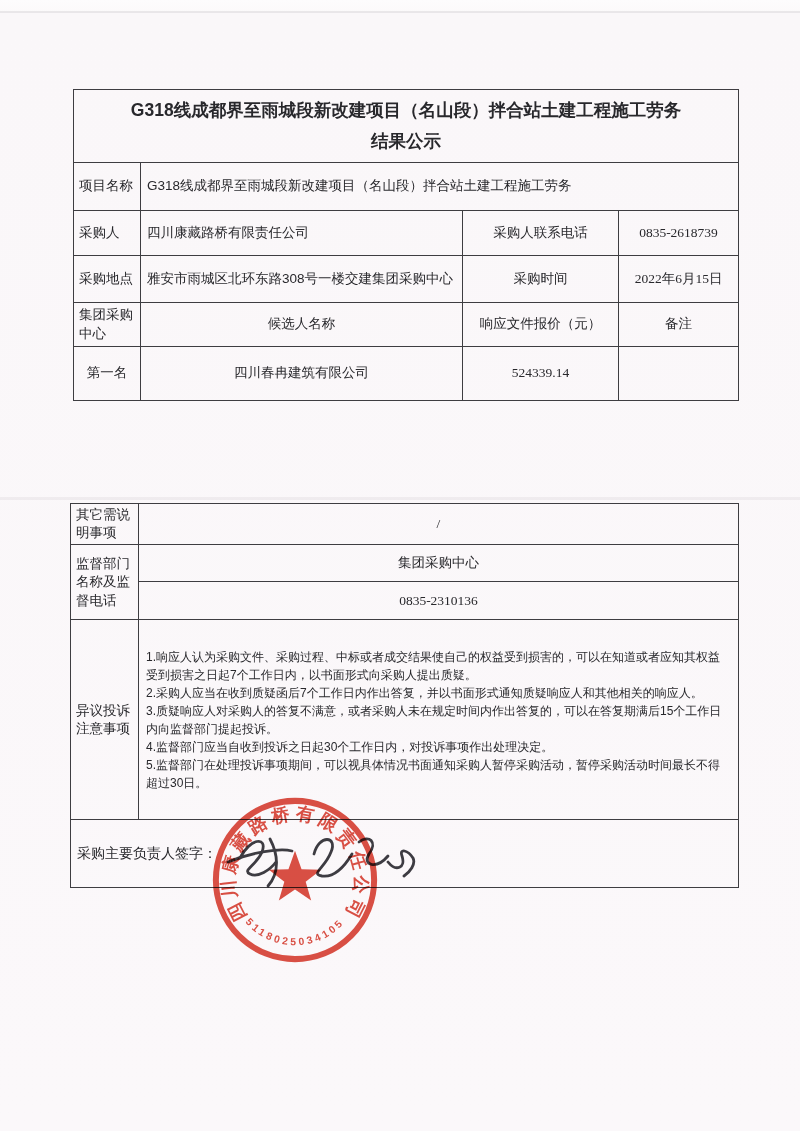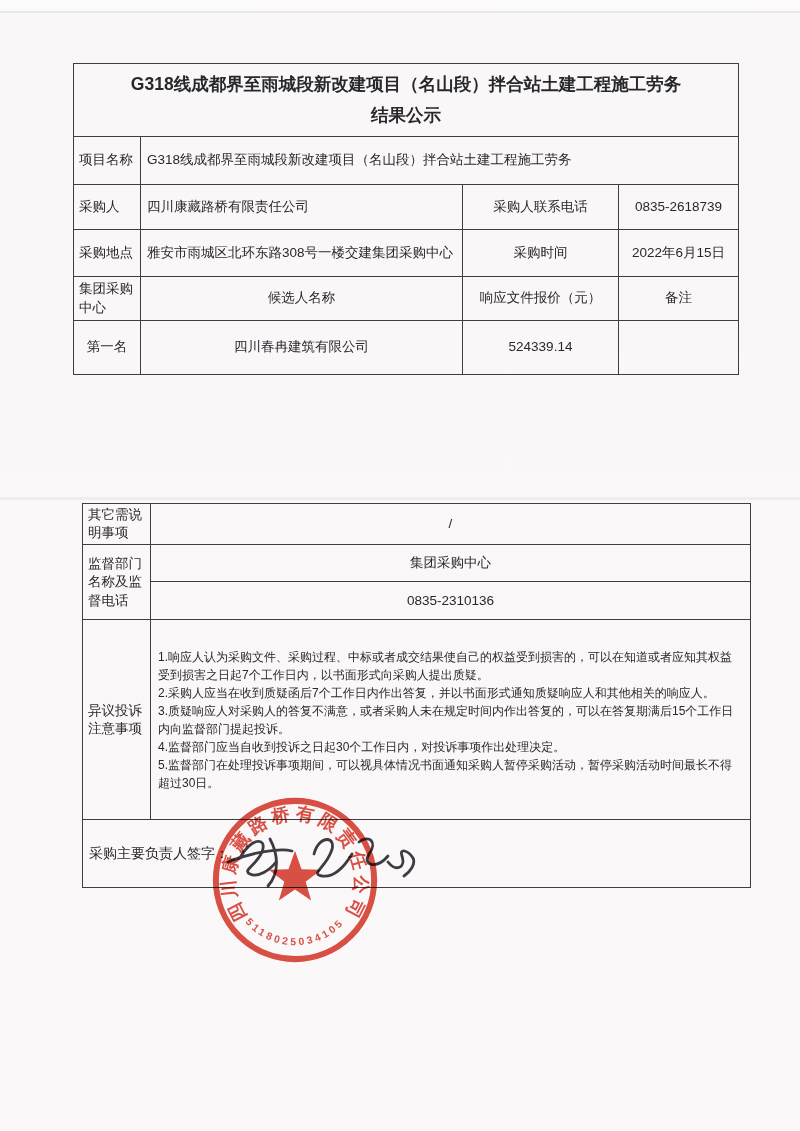--- a/index.html
+++ b/index.html
@@ -24,33 +24,33 @@
   table { border-collapse: collapse; table-layout: fixed; }
   td {
     border: 1.5px solid #3e3d41;
     font-size: 13.5px;
     color: #28282c;
     vertical-align: middle;
     padding: 2px 4px;
     line-height: 1.35;
     word-break: break-all;
   }
-  .t1 { position: absolute; left: 73px; top: 63px; width: 665px; }
-  .t2 { position: absolute; left: 82px; top: 503px; width: 668px; }
+  .t1 { position: absolute; left: 73px; top: 89px; width: 665px; }
+  .t2 { position: absolute; left: 70px; top: 503px; width: 668px; }
 
   .title-cell {
     text-align: center;
     font-weight: bold;
     font-size: 17.5px;
     line-height: 1.75;
     height: 73px;
     padding: 4px 10px;
   }
   .lbl { text-align: left; padding-left: 5px; }
-  .ctr { text-align: center; }
+  .ctr { text-align: center; font-family: Liberation Serif, serif; }
   .val-left { text-align: left; padding-left: 6px; }
 
   .r-project td { height: 48px; }
   .r-purchaser td { height: 45px; }
   .r-location td { height: 47px; }
   .r-publicity td { height: 36px; }
   .r-chead td { height: 44px; }
   .r-c1 td { height: 54px; }
   .r-c2 td { height: 42px; }
   .r-c3 td { height: 33px; }

